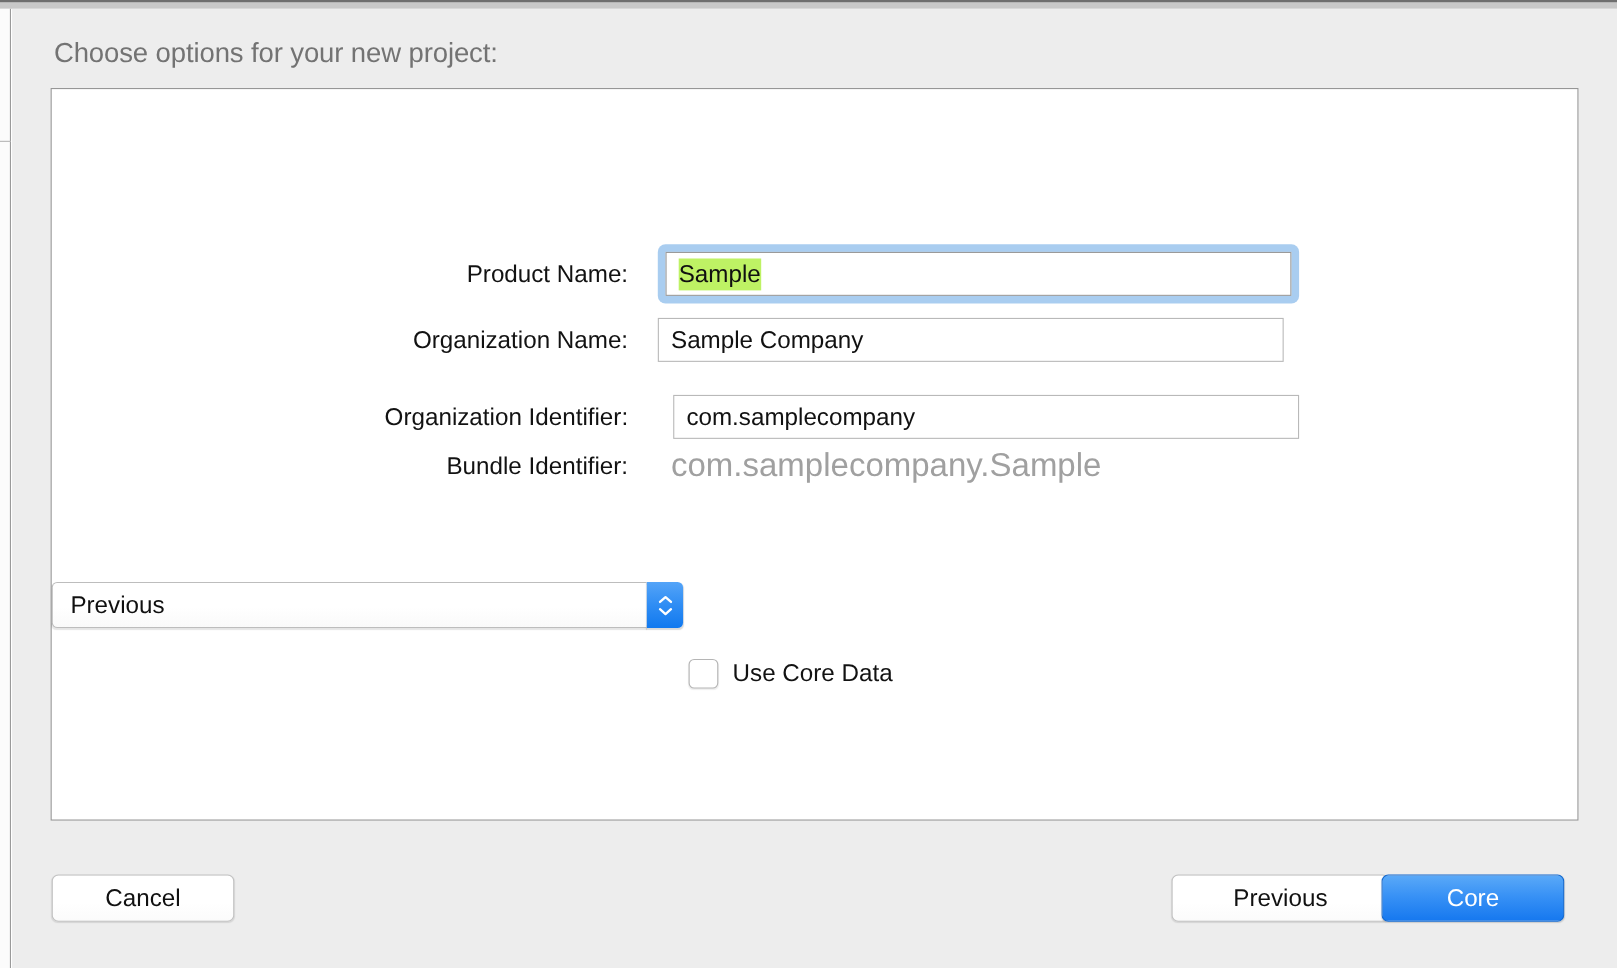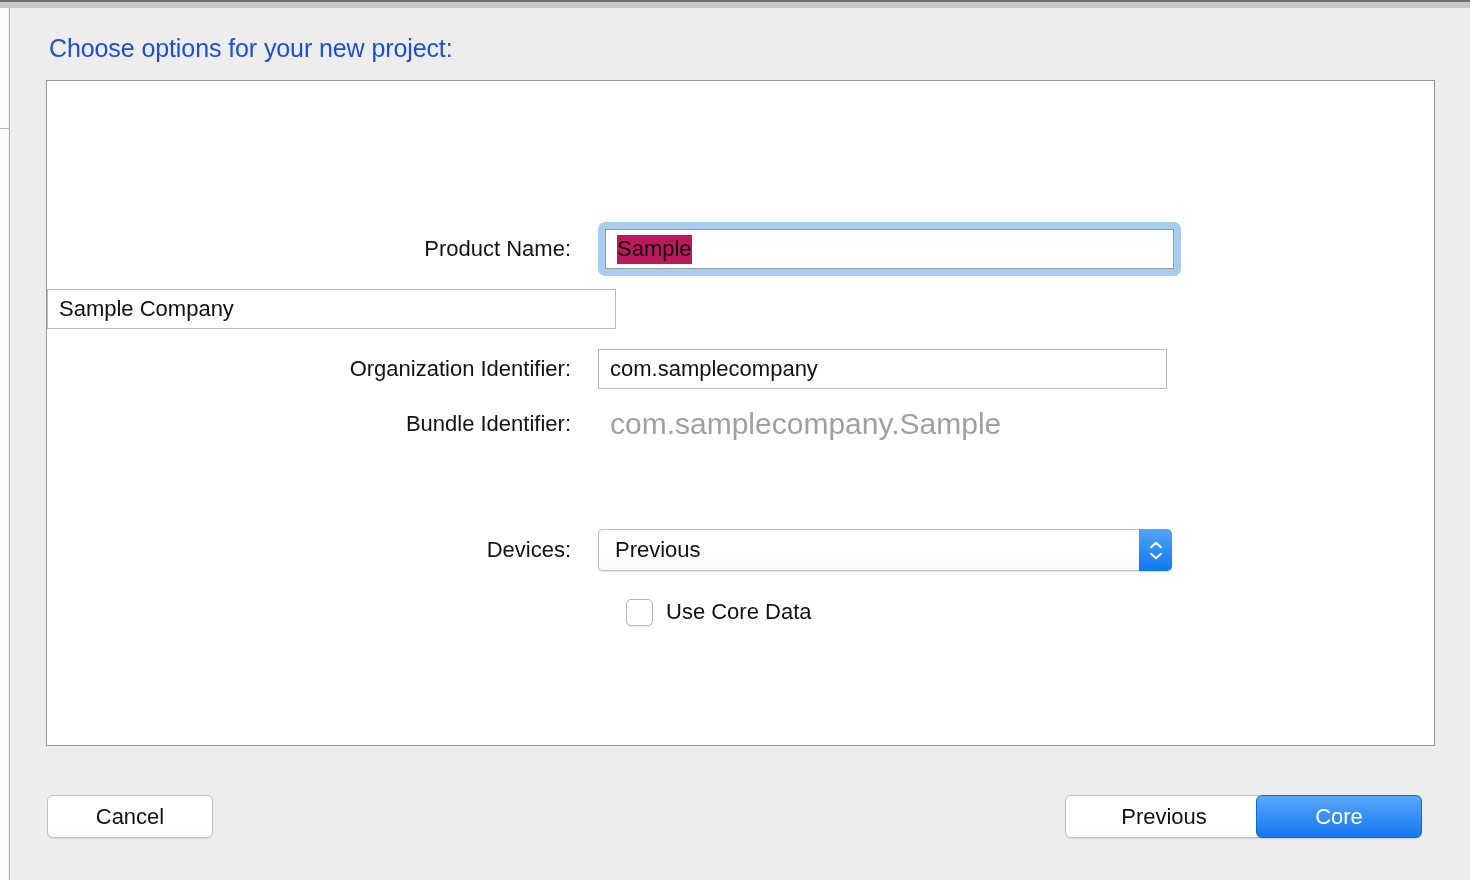--- a/index.html
+++ b/index.html
@@ -39,21 +39,21 @@
     position: absolute;
     left: 11px; top: 8px;
     width: 1459px; height: 872px;
     background: #ededed;
   }
 
   #dialog-title {
     position: absolute;
     left: 38px; top: 26px;
     font-size: 25px;
-    color: #1d4ed8;
+    color: #737373;
     letter-spacing: -0.1px;
     white-space: nowrap;
   }
 
   
   #content-panel {
     position: absolute;
     left: 35px; top: 72px;
     width: 1389px; height: 666px;
     background: #ffffff;
@@ -111,21 +111,21 @@
     display: flex;
     align-items: center;
     justify-content: center;
   }
   .focus-ring .text-input {
     width: 569px;
     height: 40px;
     border: 1px solid #9a9a9a;
   }
   .selected-text {
-    background: #be185d;
+    background: #bef264;
     color: #101010;
     padding: 1px 0 2px 0;
   }
 
   
   .static-value {
     font-size: 30px;
     color: #a0a0a0;
     padding-left: 12px;
     white-space: nowrap;
@@ -245,36 +245,36 @@
       <div class="form-row" style="top:145px;">
         <div class="field-label">Product Name:</div>
         <div class="focus-ring">
           <div class="text-input">
             <span class="selected-text">Sample</span>
           </div>
         </div>
       </div>
 
       <div class="form-row" style="top:205px;">
+        <div class="field-label">Organization Name:</div>
         <div class="text-input">Sample Company</div>
       </div>
 
-      <div class="form-row" style="top:265px;">
+      <div class="form-row" style="top:275px;gap:14px;">
         <div class="field-label">Organization Identifier:</div>
         <div class="text-input">com.samplecompany</div>
       </div>
 
       <div class="form-row" style="top:320px;">
         <div class="field-label">Bundle Identifier:</div>
         <div class="static-value">com.samplecompany.Sample</div>
       </div>
 
 
       <div class="form-row" style="top:446px;">
-        <div class="field-label">Devices:</div>
         <div class="popup-button">
           <div class="popup-face"></div>
           <div class="popup-label">Previous</div>
           <div class="stepper">
             <svg class="chev" viewBox="0 0 14 8">
               <polyline points="2,6.2 7,1.8 12,6.2" fill="none" stroke="#ffffff" stroke-width="2.1" stroke-linecap="round" stroke-linejoin="round"></polyline>
             </svg>
             <svg class="chev" viewBox="0 0 14 8">
               <polyline points="2,1.8 7,6.2 12,1.8" fill="none" stroke="#ffffff" stroke-width="2.1" stroke-linecap="round" stroke-linejoin="round"></polyline>
             </svg>

